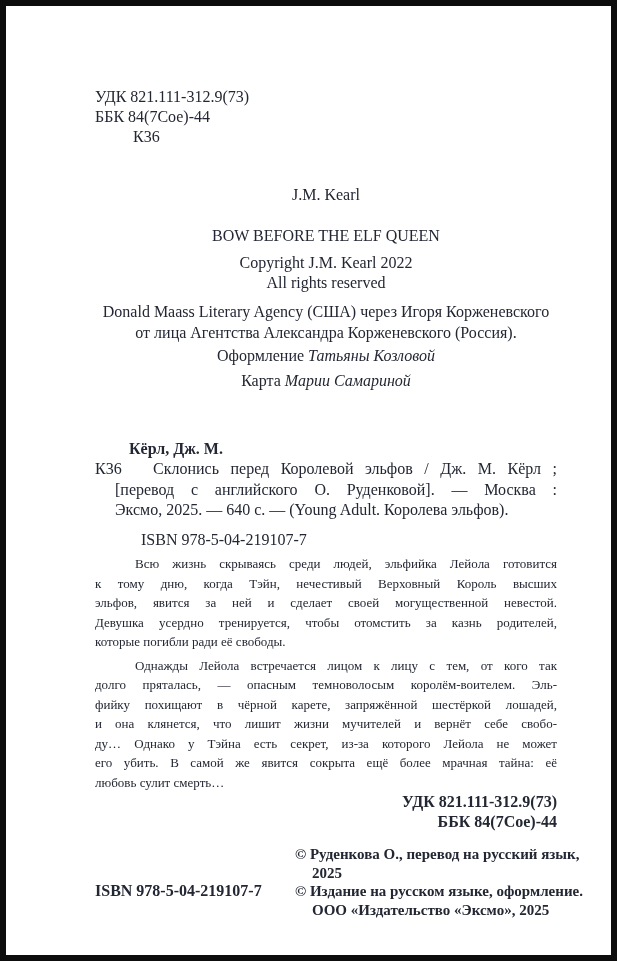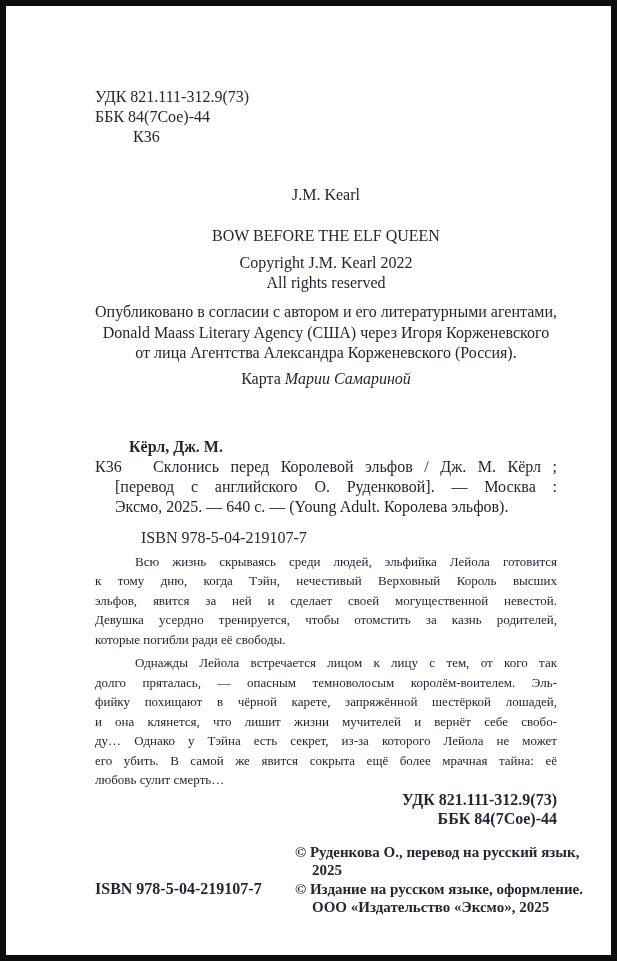--- a/index.html
+++ b/index.html
@@ -75,25 +75,28 @@
       <div class="line">ББК 84(7Сое)-44</div>
       <div class="line indented">К36</div>
     </div>
 
     <div class="orig-author centered">J.M. Kearl</div>
     <div class="orig-title centered">BOW BEFORE THE ELF QUEEN</div>
     <div class="orig-copy centered">Copyright J.M. Kearl 2022</div>
     <div class="orig-rights centered">All rights reserved</div>
 
     <div class="pub-notice centered">
-        <div class="line">Опубликовано в согласии с автором и его литературными агентами,</div>
         <div class="line">Donald Maass Literary Agency (США) через Игоря Корженевского</div>
         <div class="line">от лица Агентства Александра Корженевского (Россия).</div>
       </div>
 
+    <div class="credit-design centered">
+      <span>Оформление</span>
+      <span class="credit-name">Татьяны Козловой</span>
+    </div>
     <div class="credit-map centered">
       <span>Карта</span>
       <span class="credit-name">Марии Самариной</span>
     </div>
 
     <div class="catalog">
       <div class="margin-code">К36</div>
       <div class="catalog-heading">Кёрл, Дж. М.</div>
       <div class="catalog-body justified">
           <div class="line">Склонись перед Королевой эльфов / Дж. М. Кёрл ;</div>

